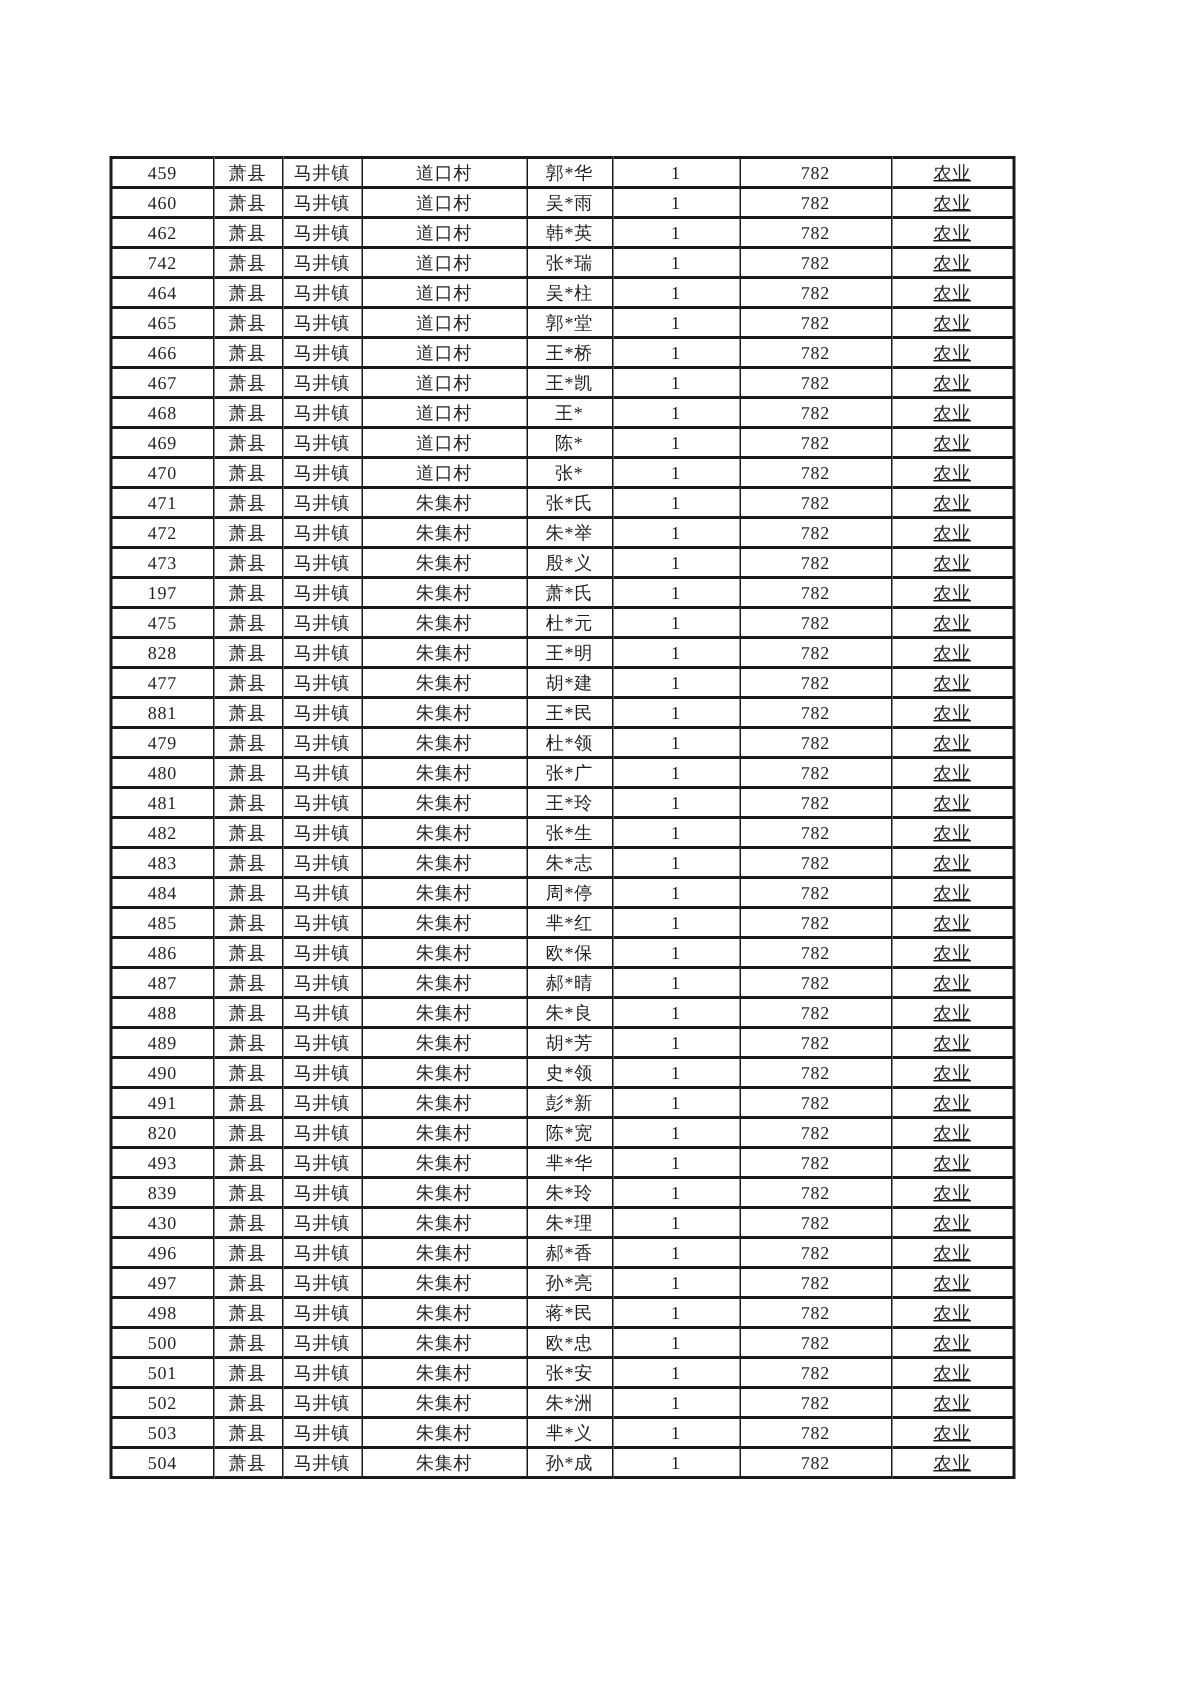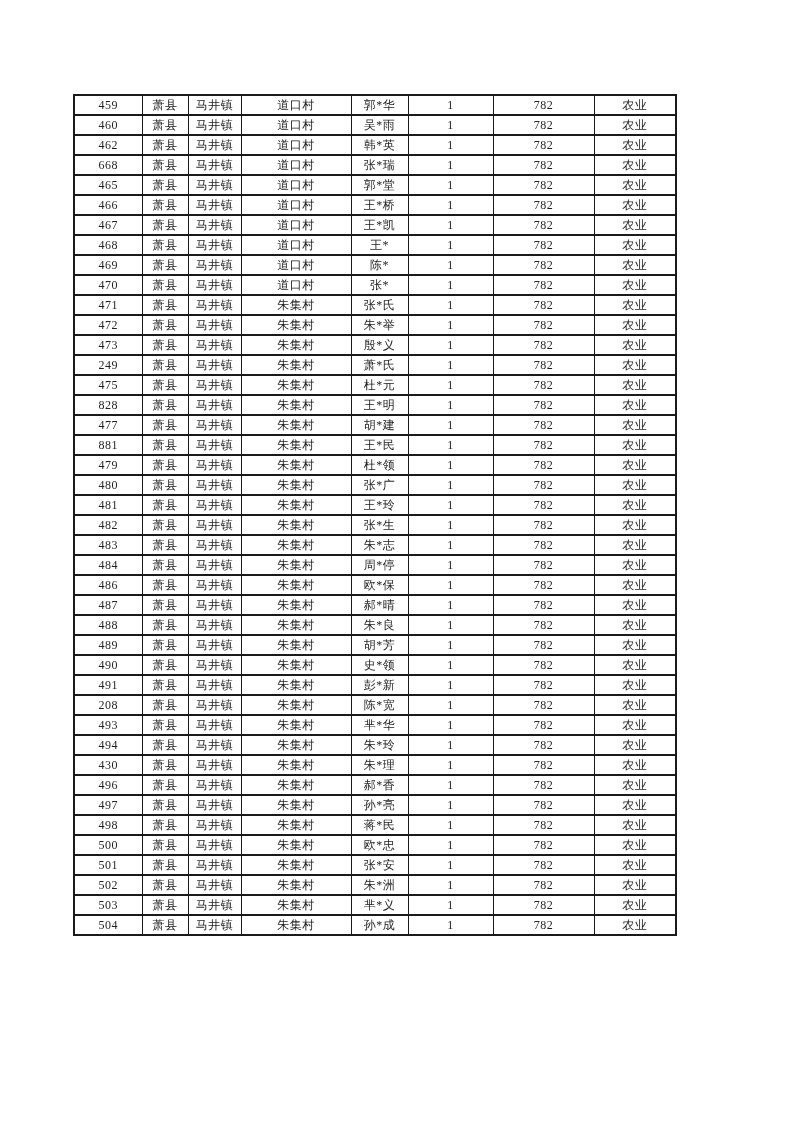--- a/index.html
+++ b/index.html
@@ -9,21 +9,21 @@
   body {
     width: 793px;
     height: 1122px;
     background: #ffffff;
     position: relative;
     font-family: "Liberation Serif", "DejaVu Serif", serif;
   }
   .table-wrap {
     position: absolute;
     left: 73px;
-    top: 94px;
+    top: 104px;
   }
   table.records {
     border-collapse: collapse;
     table-layout: fixed;
     width: 602px;
     border: 2px solid #1a1a1a;
   }
   table.records td {
     border: 1px solid #1a1a1a;
     border-top-width: 2px;
@@ -32,20 +32,21 @@
     padding: 0 2px;
     text-align: center;
     vertical-align: middle;
     font-size: 12px;
     color: #1f1f1f;
     white-space: nowrap;
     overflow: hidden;
     letter-spacing: 0.5px;
   }
   table.records td.cat {
+    text-decoration: underline;
   }
   col.c-no       { width: 68px; }
   col.c-county   { width: 46px; }
   col.c-town     { width: 53px; }
   col.c-village  { width: 110px; }
   col.c-name     { width: 57px; }
   col.c-count    { width: 85px; }
   col.c-amount   { width: 101px; }
   col.c-category { width: 82px; }
 </style>
@@ -89,30 +90,40 @@
           <td>462</td>
           <td>萧县</td>
           <td>马井镇</td>
           <td>道口村</td>
           <td>韩*英</td>
           <td>1</td>
           <td>782</td>
           <td class="cat">农业</td>
         </tr>
         <tr>
-          <td>668</td>
+          <td>742</td>
           <td>萧县</td>
           <td>马井镇</td>
           <td>道口村</td>
           <td>张*瑞</td>
           <td>1</td>
           <td>782</td>
           <td class="cat">农业</td>
         </tr>
         <tr>
+          <td>464</td>
+          <td>萧县</td>
+          <td>马井镇</td>
+          <td>道口村</td>
+          <td>吴*柱</td>
+          <td>1</td>
+          <td>782</td>
+          <td class="cat">农业</td>
+        </tr>
+        <tr>
           <td>465</td>
           <td>萧县</td>
           <td>马井镇</td>
           <td>道口村</td>
           <td>郭*堂</td>
           <td>1</td>
           <td>782</td>
           <td class="cat">农业</td>
         </tr>
         <tr>
@@ -189,21 +200,21 @@
           <td>473</td>
           <td>萧县</td>
           <td>马井镇</td>
           <td>朱集村</td>
           <td>殷*义</td>
           <td>1</td>
           <td>782</td>
           <td class="cat">农业</td>
         </tr>
         <tr>
-          <td>249</td>
+          <td>197</td>
           <td>萧县</td>
           <td>马井镇</td>
           <td>朱集村</td>
           <td>萧*氏</td>
           <td>1</td>
           <td>782</td>
           <td class="cat">农业</td>
         </tr>
         <tr>
           <td>475</td>
@@ -299,20 +310,30 @@
           <td>484</td>
           <td>萧县</td>
           <td>马井镇</td>
           <td>朱集村</td>
           <td>周*停</td>
           <td>1</td>
           <td>782</td>
           <td class="cat">农业</td>
         </tr>
         <tr>
+          <td>485</td>
+          <td>萧县</td>
+          <td>马井镇</td>
+          <td>朱集村</td>
+          <td>芈*红</td>
+          <td>1</td>
+          <td>782</td>
+          <td class="cat">农业</td>
+        </tr>
+        <tr>
           <td>486</td>
           <td>萧县</td>
           <td>马井镇</td>
           <td>朱集村</td>
           <td>欧*保</td>
           <td>1</td>
           <td>782</td>
           <td class="cat">农业</td>
         </tr>
         <tr>
@@ -359,41 +380,41 @@
           <td>491</td>
           <td>萧县</td>
           <td>马井镇</td>
           <td>朱集村</td>
           <td>彭*新</td>
           <td>1</td>
           <td>782</td>
           <td class="cat">农业</td>
         </tr>
         <tr>
-          <td>208</td>
+          <td>820</td>
           <td>萧县</td>
           <td>马井镇</td>
           <td>朱集村</td>
           <td>陈*宽</td>
           <td>1</td>
           <td>782</td>
           <td class="cat">农业</td>
         </tr>
         <tr>
           <td>493</td>
           <td>萧县</td>
           <td>马井镇</td>
           <td>朱集村</td>
           <td>芈*华</td>
           <td>1</td>
           <td>782</td>
           <td class="cat">农业</td>
         </tr>
         <tr>
-          <td>494</td>
+          <td>839</td>
           <td>萧县</td>
           <td>马井镇</td>
           <td>朱集村</td>
           <td>朱*玲</td>
           <td>1</td>
           <td>782</td>
           <td class="cat">农业</td>
         </tr>
         <tr>
           <td>430</td>

